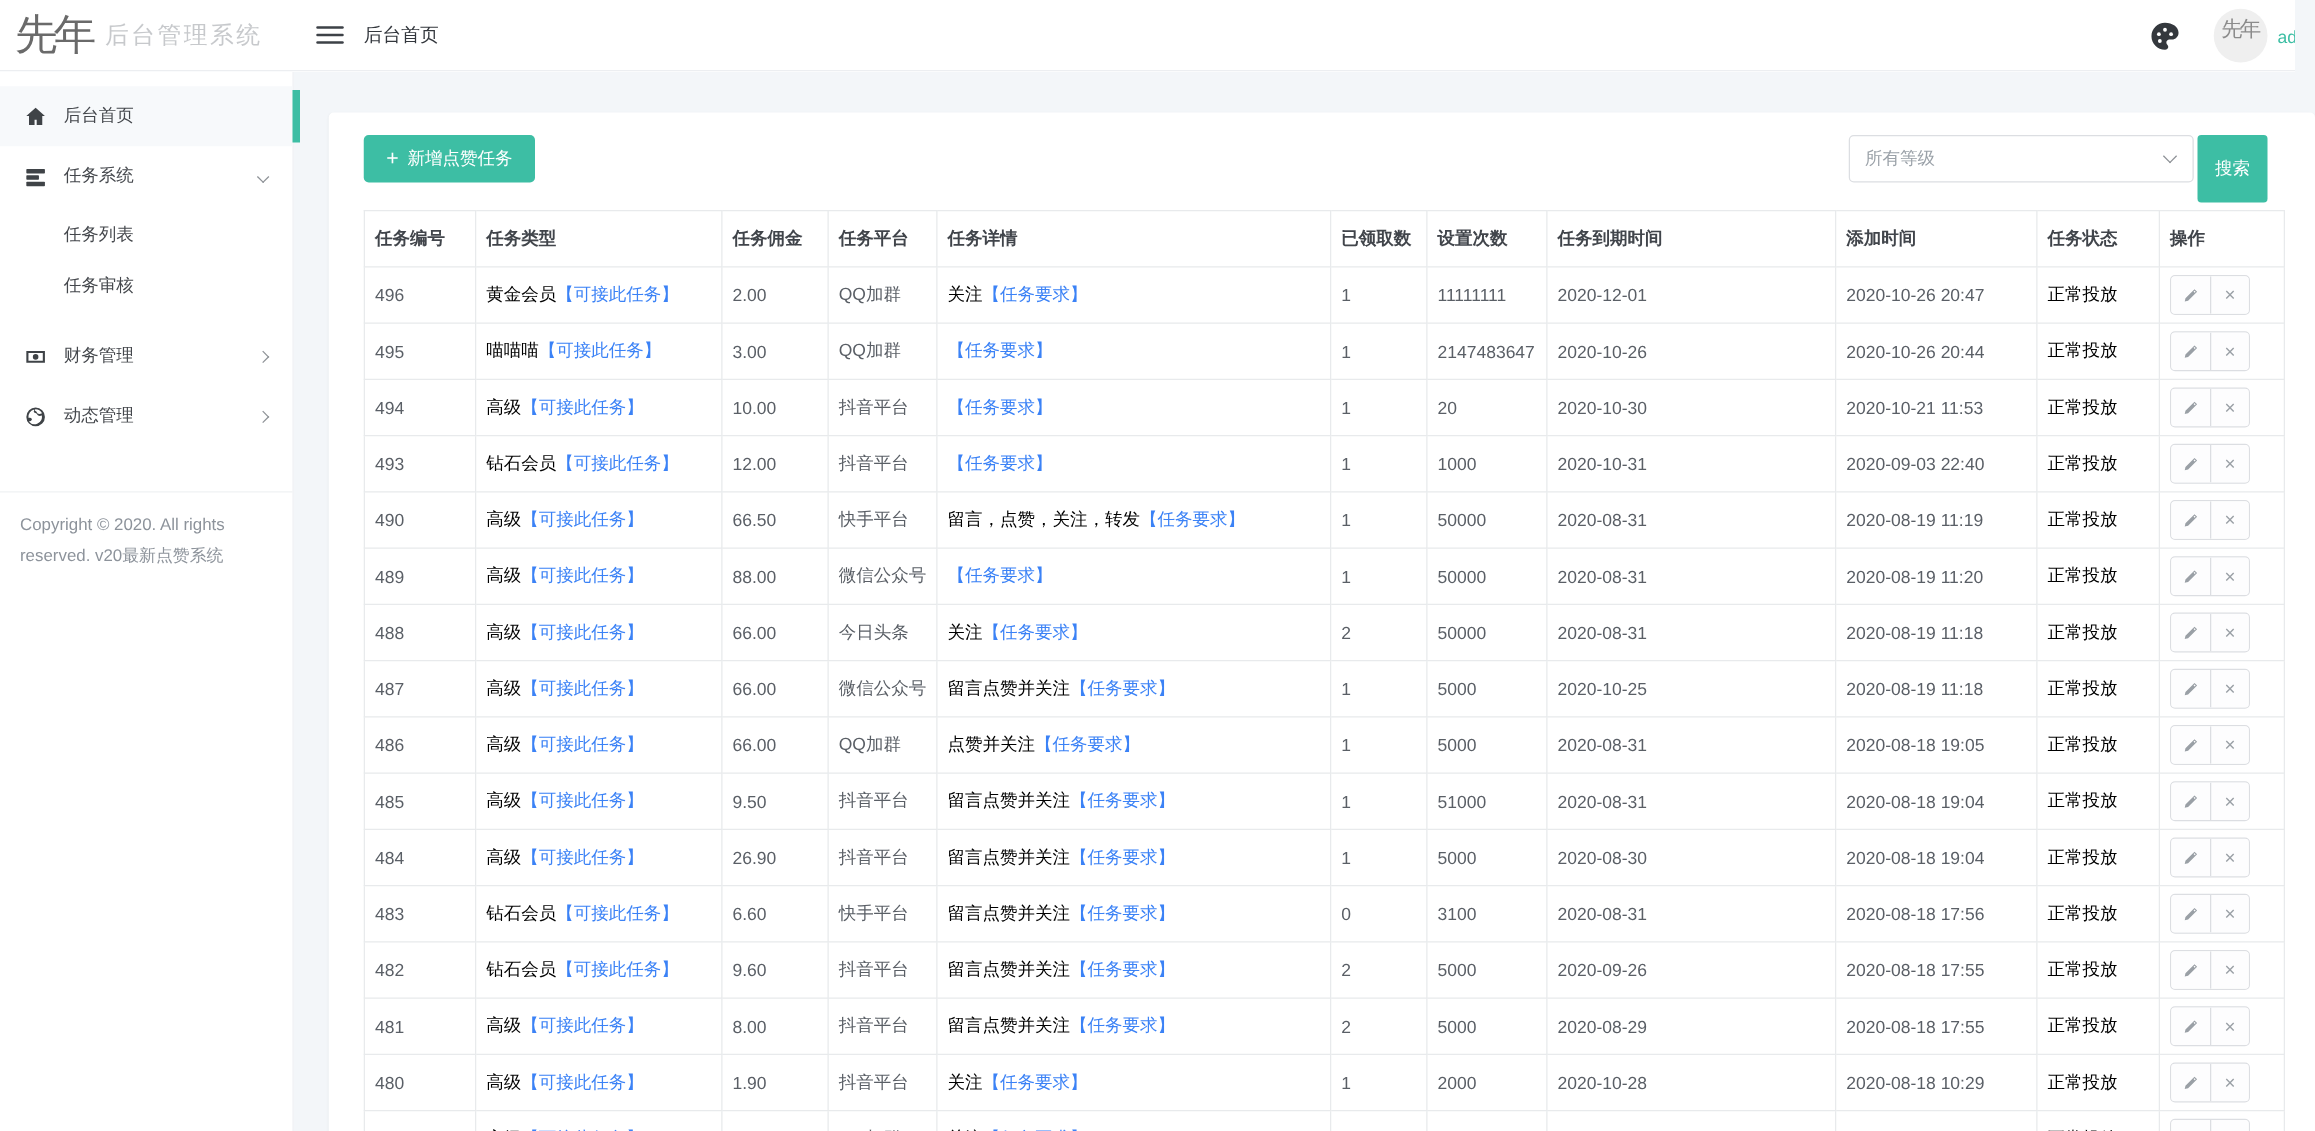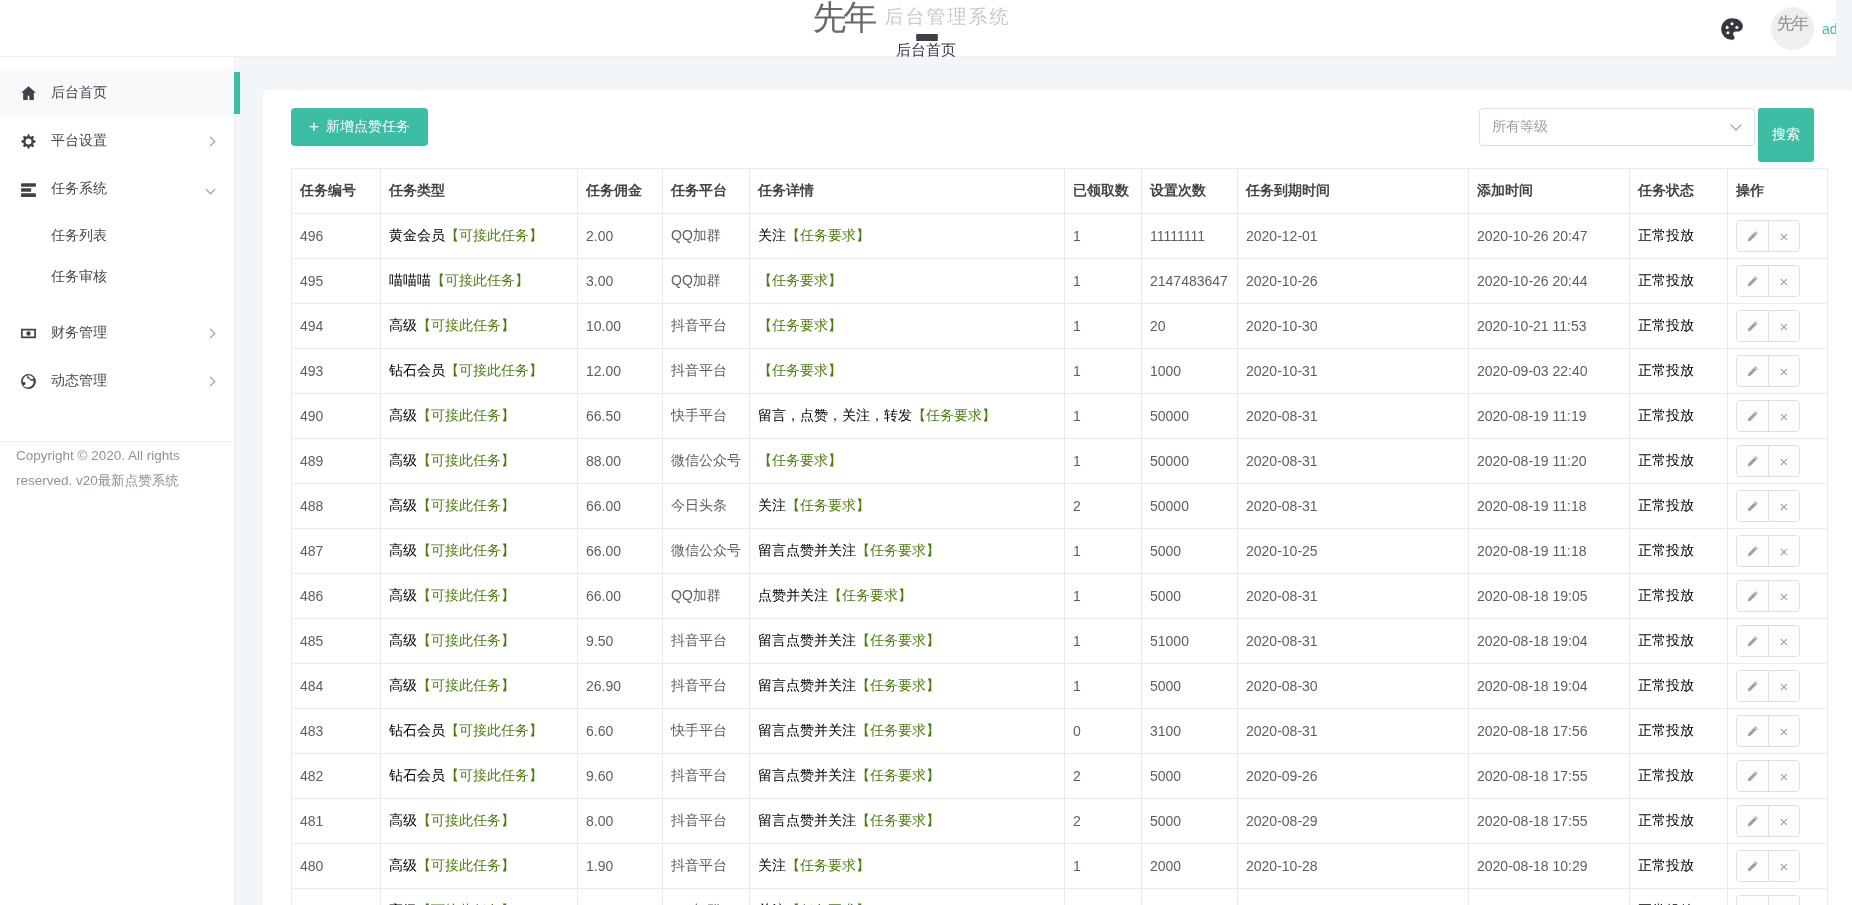--- a/index.html
+++ b/index.html
@@ -1,21 +1,21 @@
 <!DOCTYPE html>
 <html><head>
 <meta charset="utf-8">
 <style>
   * { margin:0; padding:0; box-sizing:border-box; }
   html,body { width:1852px; height:905px; overflow:hidden; background:#f3f6f9;
     font-family:"Liberation Sans","DejaVu Sans",sans-serif; }
 
   
   .top-header { position:fixed; left:0; top:0; width:1836px; height:57px; background:#fff;
-    border-bottom:1px solid #eceef1; z-index:20; display:flex; align-items:center;flex-direction:column; }
+    border-bottom:1px solid #eceef1; z-index:20; display:flex; align-items:center; }
   .logo-area { width:235px; height:100%; display:flex; align-items:center; padding-left:12px; }
   .logo-glyph { font-family:"DejaVu Serif",serif; font-size:34px; color:#6a6a6a; letter-spacing:-3px; line-height:1; }
   .logo-sub { font-size:19px; color:#c7c9cc; margin-left:10px; letter-spacing:2px; }
   .hamburger { width:22px; height:15px; margin-left:18px; display:flex; flex-direction:column;
     justify-content:space-between; cursor:pointer; }
   .hamburger i { display:block; height:2.4px; background:#3d4147; border-radius:1px; }
   .crumb { font-size:15px; color:#33373d; margin-left:16px; }
   .header-right { position:absolute; right:0; top:0; height:57px; display:flex; align-items:center; }
   .palette-btn { width:26px; height:26px; margin-right:26px; cursor:pointer; }
   .avatar { width:43px; height:43px; border-radius:50%; background:#efefef; position:relative; overflow:hidden; cursor:pointer; }
@@ -32,21 +32,21 @@
   .side-item.active::after { content:""; position:absolute; right:-6px; top:3px; bottom:3px; width:6px;
     background:#3dbea4; }
   .side-icon { width:18px; height:18px; margin-right:14px; flex:0 0 18px; display:flex; align-items:center; justify-content:center; }
   .side-icon svg { width:17px; height:17px; fill:#3f4347; }
   .side-label { flex:1; }
   .chev { width:7px; height:7px; border-right:1.4px solid #8d9196; border-bottom:1.4px solid #8d9196;
     transform:rotate(-45deg); margin-right:2px; }
   .chev.down { transform:rotate(45deg); }
   .submenu { padding:2px 0 12px 0; }
   .sub-item { height:41px; display:flex; align-items:center; padding-left:51px; font-size:14px; color:#45484d; cursor:pointer; }
-  .copyright { margin-top:36px; border-top:1px solid #f0f2f4; padding:2px 16px; font-size:13.5px;
+  .copyright { margin-top:36px; border-top:1px solid #f0f2f4; padding:14px 16px; font-size:13.5px;
     color:#8d939b; line-height:1.85; }
 
   
   .content { position:absolute; left:235px; top:57px; width:1617px; height:848px; }
   .card { position:absolute; left:28px; top:33px; width:1589px; height:900px; background:#fff;
     border-radius:4px; box-shadow:0 1px 2px rgba(0,0,0,.04); }
   .add-btn { position:absolute; left:28px; top:18px; height:38px; padding:0 18px; background:#3dbea4;
     color:#fff; border:none; border-radius:4px; font-size:14px; cursor:pointer;
     font-family:inherit; display:flex; align-items:center; }
   .add-btn .plus { font-size:17px; margin-right:7px; font-weight:400; }
@@ -57,21 +57,21 @@
   .search-btn { position:absolute; left:1495px; top:18px; width:56px; height:54px; background:#3dbea4;
     color:#fff; border:none; border-radius:3px; font-size:14px; cursor:pointer; font-family:inherit; }
 
   
   .task-table { position:absolute; left:28px; top:78px; width:1537px; border-collapse:collapse; table-layout:fixed; }
   .task-table th, .task-table td { border:1px solid #e8eaec; height:45px; padding:0 8px; text-align:left;
     font-size:14px; white-space:nowrap; overflow:hidden; }
   .task-table th { color:#41454b; font-weight:bold; }
   .task-table td { color:#5a5f66; }
   .green { color:#000000;margin-top:10px; }
-  .dark { color:#4d7c0f; }
+  .dark { color:#3b82f6; }
   .btn-group { display:inline-flex; border:1px solid #dcdee2; border-radius:4px; overflow:hidden; background:#fff; }
   .mini-btn { width:31px; height:30px; border:none; background:#fdfdfe; cursor:pointer; display:flex;
     align-items:center; justify-content:center; color:#9aa0a6; font-size:15px; font-family:inherit; }
   .mini-btn + .mini-btn { border-left:1px solid #dcdee2; }
   .mini-btn svg { width:13px; height:13px; fill:#9aa0a6; }
 </style>
 </head>
 <body>
 
 <header class="top-header">
@@ -104,29 +104,20 @@
 
 <aside class="sidebar">
   <nav>
       <div class="side-item active">
         <span class="side-icon">
           <svg viewBox="0 0 16 16">
             <path d="M8 1.2 1 7.4h2v6.8h4.2v-4h1.6v4H13V7.4h2z"></path>
           </svg>
         </span>
         <span class="side-label">后台首页</span>
-      </div>
-      <div class="side-item">
-        <span class="side-icon">
-          <svg viewBox="0 0 16 16">
-            <path d="M8 5.2A2.8 2.8 0 1 0 8 10.8 2.8 2.8 0 0 0 8 5.2zm6.6 3.7-1.8.4c-.1.5-.3.9-.5 1.3l1 1.6-1.3 1.3-1.6-1c-.4.2-.8.4-1.3.5l-.4 1.8H7.3l-.4-1.8c-.5-.1-.9-.3-1.3-.5l-1.6 1-1.3-1.3 1-1.6c-.2-.4-.4-.8-.5-1.3l-1.8-.4V7.1l1.8-.4c.1-.5.3-.9.5-1.3l-1-1.6 1.3-1.3 1.6 1c.4-.2.8-.4 1.3-.5l.4-1.8h1.4l.4 1.8c.5.1.9.3 1.3.5l1.6-1 1.3 1.3-1 1.6c.2.4.4.8.5 1.3l1.8.4z"></path>
-          </svg>
-        </span>
-        <span class="side-label">平台设置</span>
-        <span class="chev"></span>
       </div>
       <div class="side-item">
         <span class="side-icon">
           <svg viewBox="0 0 16 16">
             <rect x="1" y="2" width="14" height="3.4" rx=".6"></rect>
             <rect x="1" y="6.8" width="9.5" height="3.4" rx=".6"></rect>
             <rect x="1" y="11.6" width="14" height="3.4" rx=".6"></rect>
           </svg>
         </span>
         <span class="side-label">任务系统</span>

